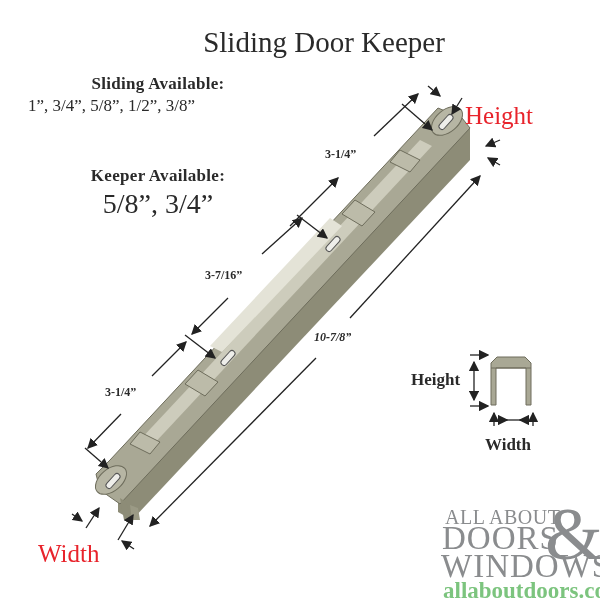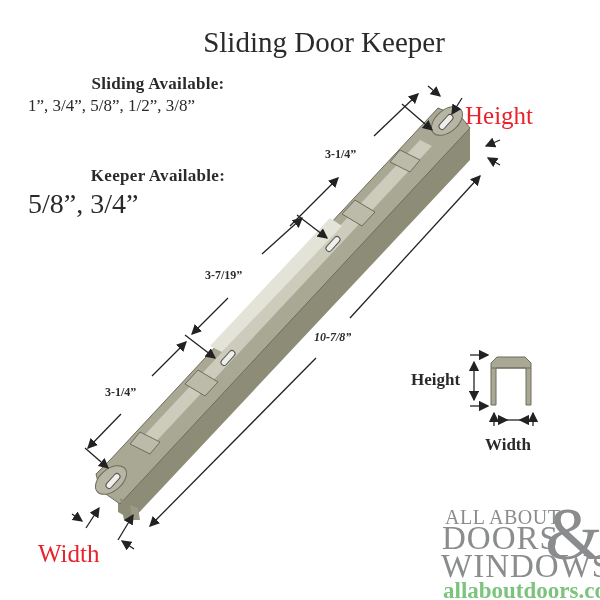--- a/index.html
+++ b/index.html
@@ -1,21 +1,21 @@
 <!DOCTYPE html>
 <html><head>
 <meta charset="utf-8">
 <style>
   html, body { margin:0; padding:0; background:#ffffff; }
   body { width:600px; height:600px; position:relative; overflow:hidden; font-family:"Liberation Serif","DejaVu Serif",serif; color:#2a2a2a; }
   .abs { position:absolute; }
   .title { left:0; width:600px; top:26px; text-align:center; font-size:29px; color:#2a2a2a;padding-left:24px; }
   .spec-head { font-weight:bold; font-size:17px; text-align:center; width:260px; letter-spacing:0.3px; }
   .spec-val { font-size:17px; text-align:left; width:260px; }
-  .spec-big { font-size:28px; text-align:left; width:260px; }
+  .spec-big { font-size:28px; text-align:center; width:260px; }
   .dim { font-weight:bold; font-size:12px; color:#2a2a2a; }
   .red { color:#e8232b; font-size:25px; }
   .logo-small { font-size:20px; color:#8a8c8e; letter-spacing:0.5px; }
   .logo-big { font-size:33px; color:#8a8c8e; font-weight:normal; letter-spacing:1px; }
   .logo-amp { font-size:74px; color:#8a8c8e; }
   .logo-url { font-size:23px; color:#7cc47e; font-weight:bold; }
   svg { position:absolute; left:0; top:0; }
 </style>
 </head>
 <body>
@@ -100,21 +100,21 @@
       <line x1="494" y1="426" x2="494" y2="413" marker-end="url(#ah)"></line>
       <line x1="533" y1="426" x2="533" y2="413" marker-end="url(#ah)"></line>
       <line x1="500" y1="420" x2="507" y2="420" marker-end="url(#ah)"></line>
       <line x1="527" y1="420" x2="520" y2="420" marker-end="url(#ah)"></line>
       <line x1="500" y1="420" x2="527" y2="420"></line>
     </g>
   </g>
 </svg>
 
 <div class="abs dim" style="left:325px;top:147px;">3-1/4”</div>
-<div class="abs dim" style="left:205px;top:268px;">3-7/19”</div>
+<div class="abs dim" style="left:205px;top:268px;">3-7/16”</div>
 <div class="abs dim" style="left:105px;top:385px;">3-1/4”</div>
 <div class="abs dim" style="left:314px;top:330px;font-style:italic;">10-7/8”</div>
 <div class="abs red" style="left:465px;top:102px;">Height</div>
 <div class="abs red" style="left:38px;top:540px;">Width</div>
 
 <div class="abs dim" style="left:411px;top:370px;font-size:17px;">Height</div>
 <div class="abs dim" style="left:485px;top:435px;font-size:17px;">Width</div>
 
 <div class="abs" style="left:445px;top:506px;">
   <div class="abs logo-small" style="left:0;top:0;white-space:nowrap;">ALL ABOUT</div>

